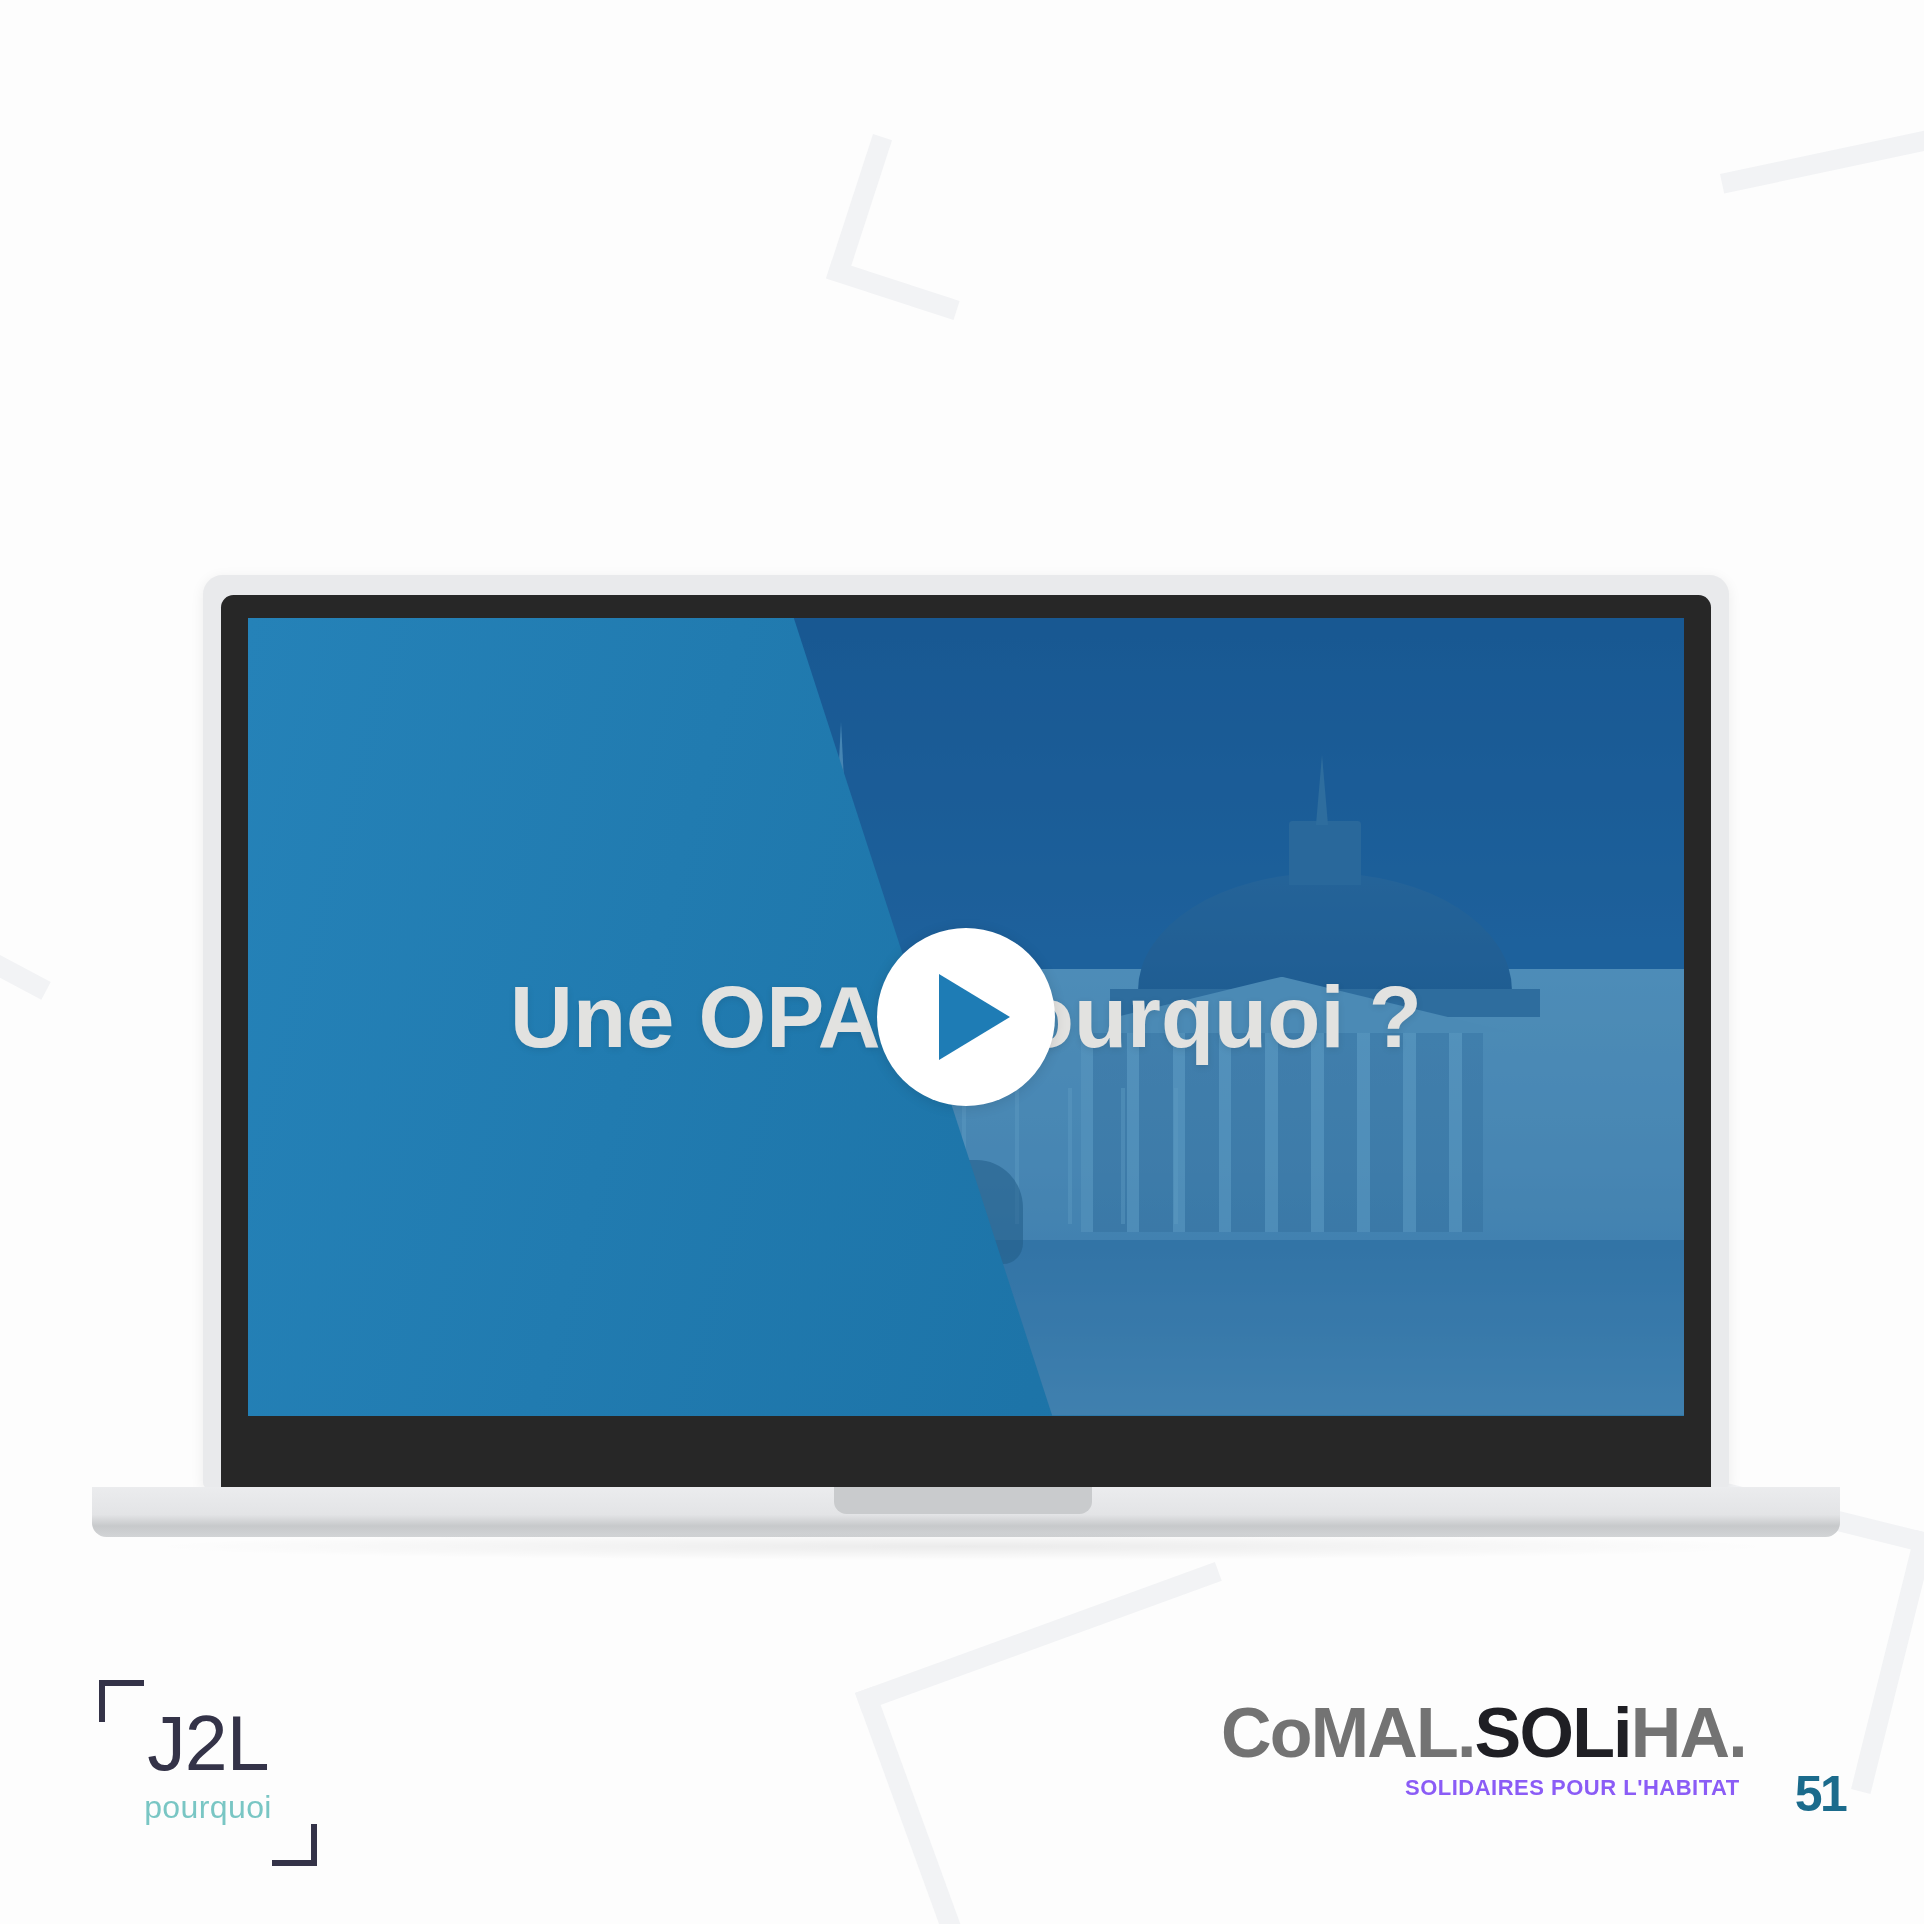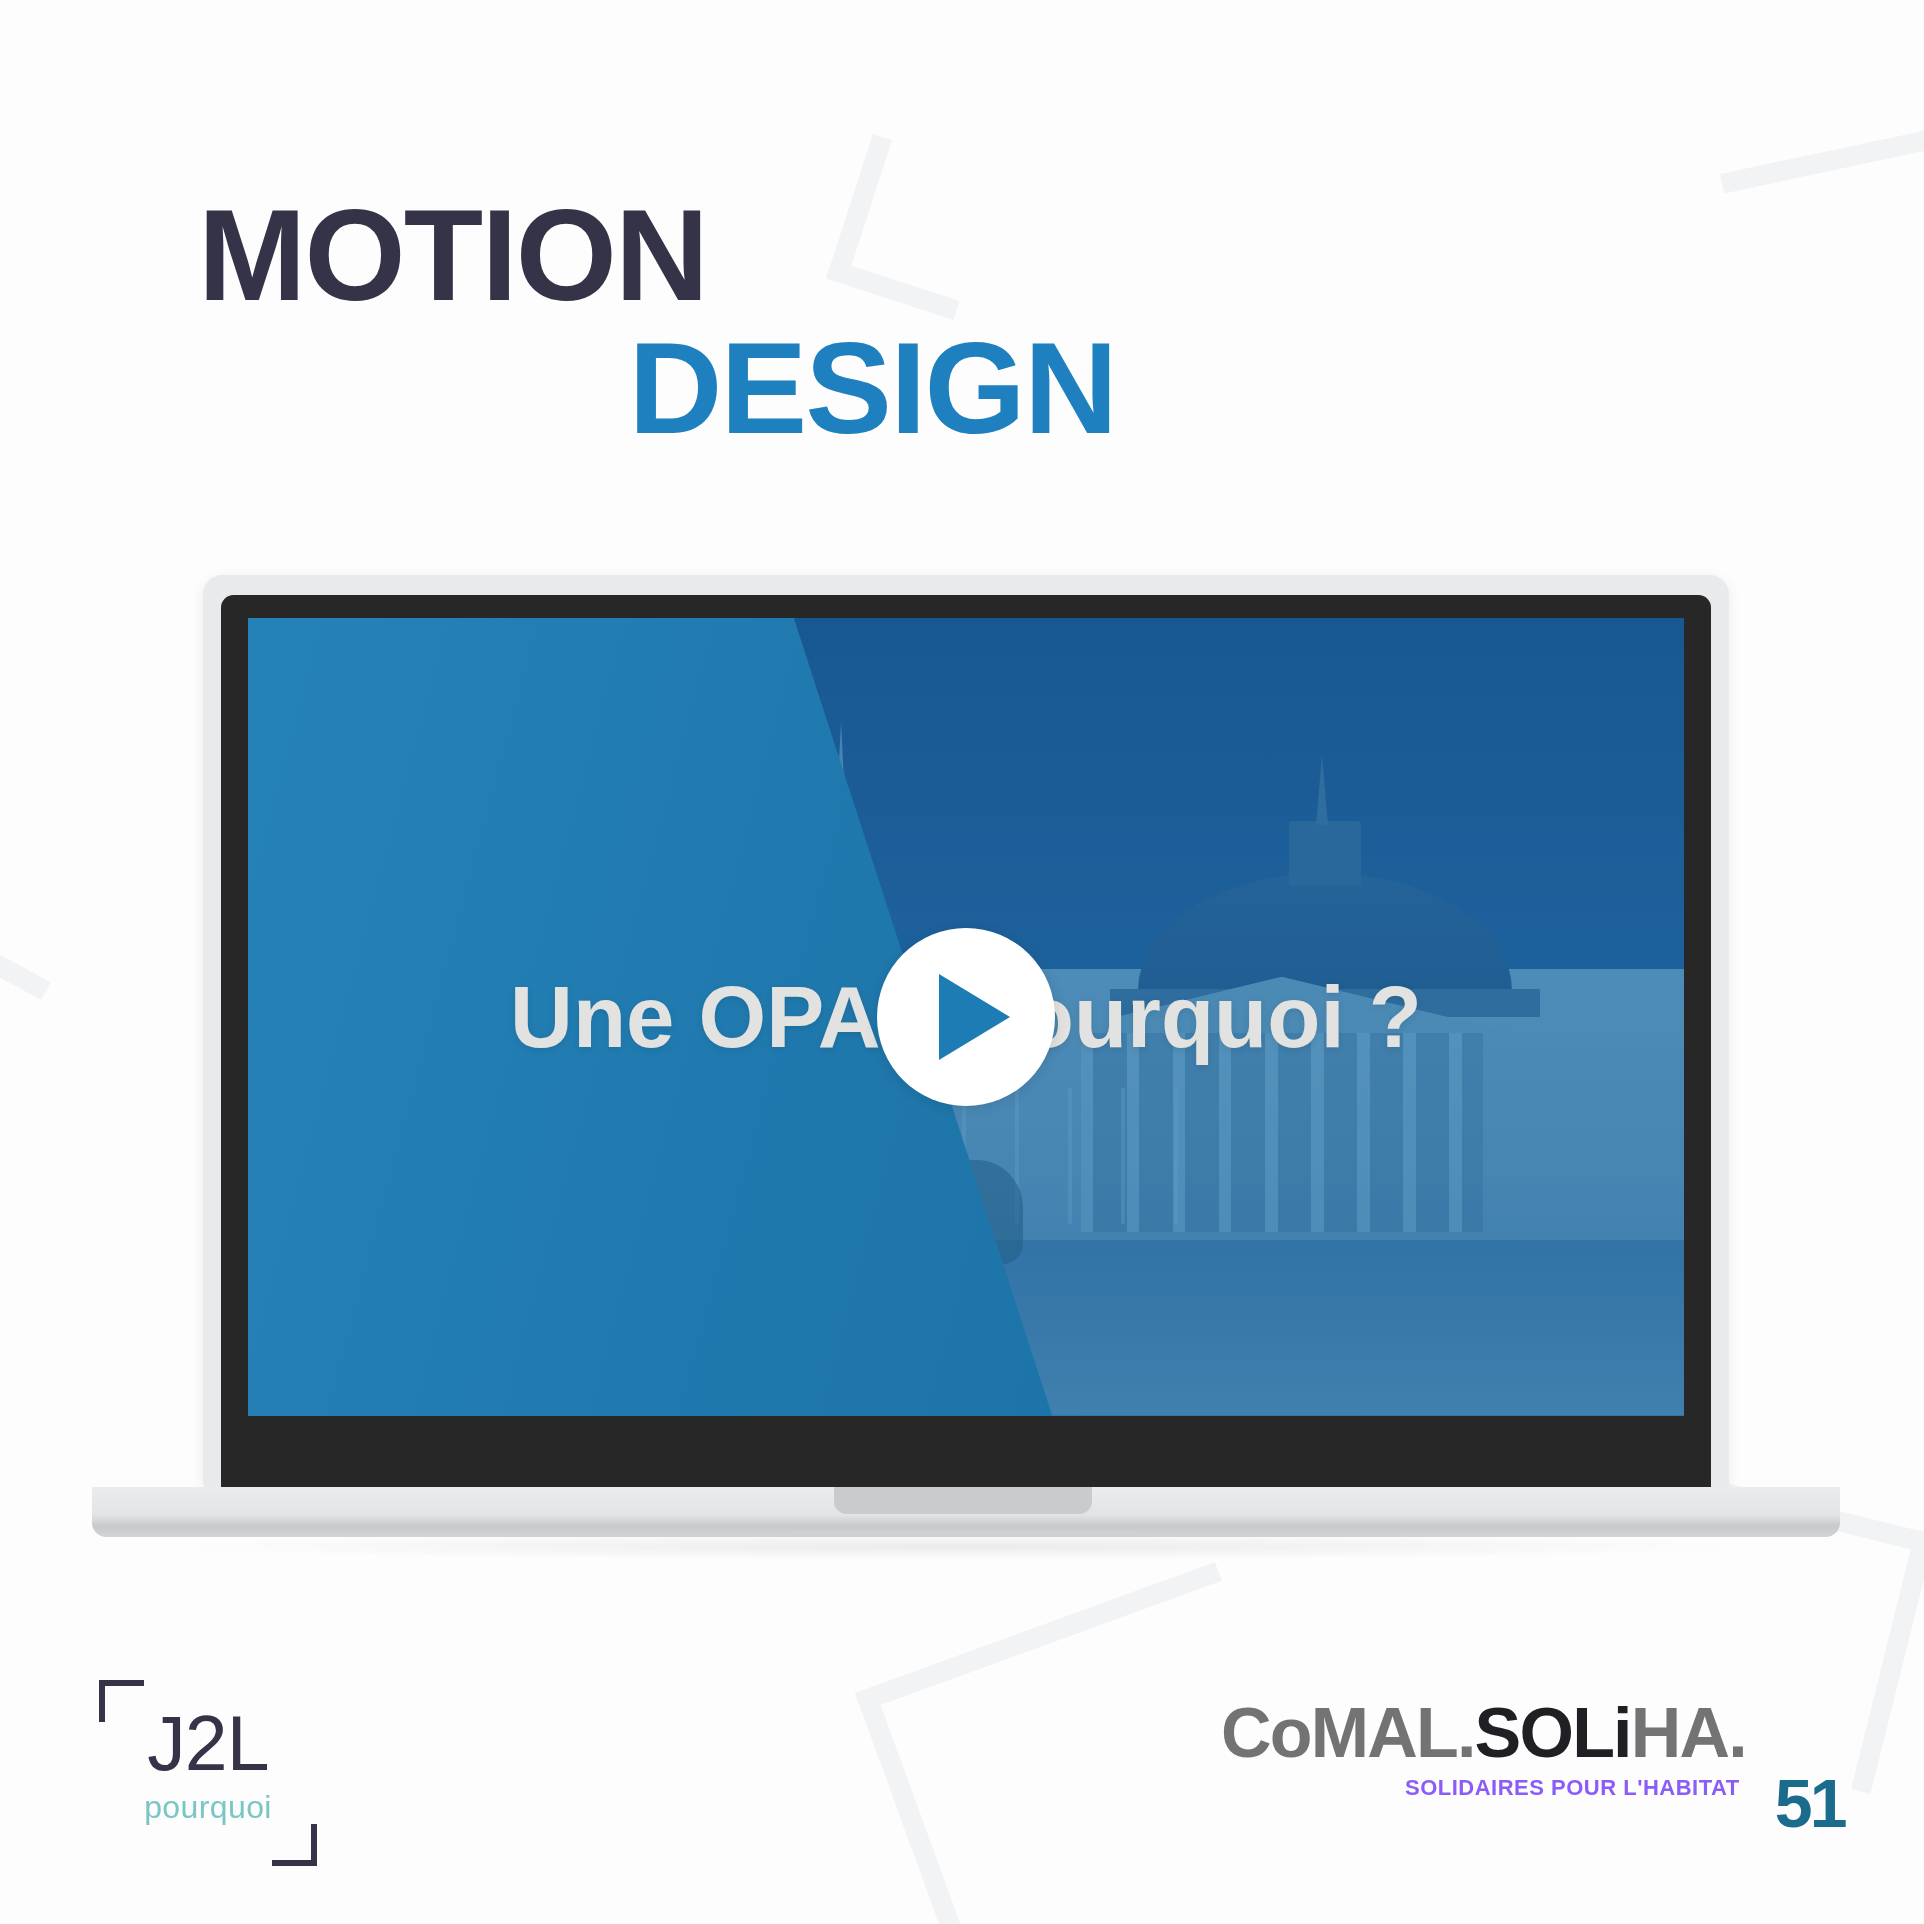--- a/index.html
+++ b/index.html
@@ -436,21 +436,21 @@
     font-size: 22px;
     font-weight: bold;
     color: #8b5cf6;
     letter-spacing: 0.5px;
     white-space: nowrap;
   }
   .comal-51 {
     position: absolute;
     right: 0px;
     top: 71px;
-    font-size: 68px;
+    font-size: 50px;
     font-weight: bold;
     color: #1b6b8c;
     line-height: 1;
     letter-spacing: -2.7px;
     margin-left: 20px;
   }
 </style>
 </head>
 <body>
 
@@ -470,24 +470,20 @@
   </div>
   <div class="wm wm-b">
     <div class="arm-h"></div>
     <div class="arm-v"></div>
   </div>
   <div class="wm wm-br">
     <div class="arm-h"></div>
     <div class="arm-v"></div>
   </div>
 
-  <div class="headline">
-    <div class="line1">MOTION</div>
-    <div class="line2">DESIGN</div>
-  </div>
 
   <div class="laptop">
 
     <div class="laptop-lid">
       <div class="laptop-bezel">
         <div class="screen">
 
           <div class="screen-flat"></div>
 
           <div class="screen-photo">

